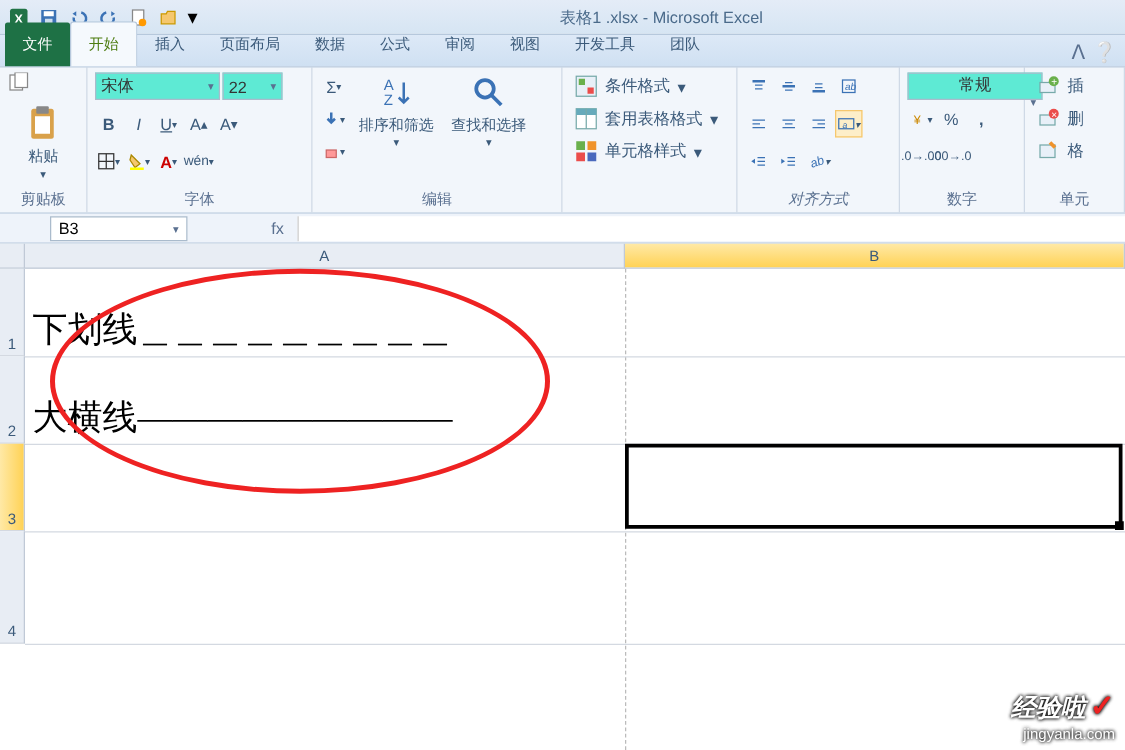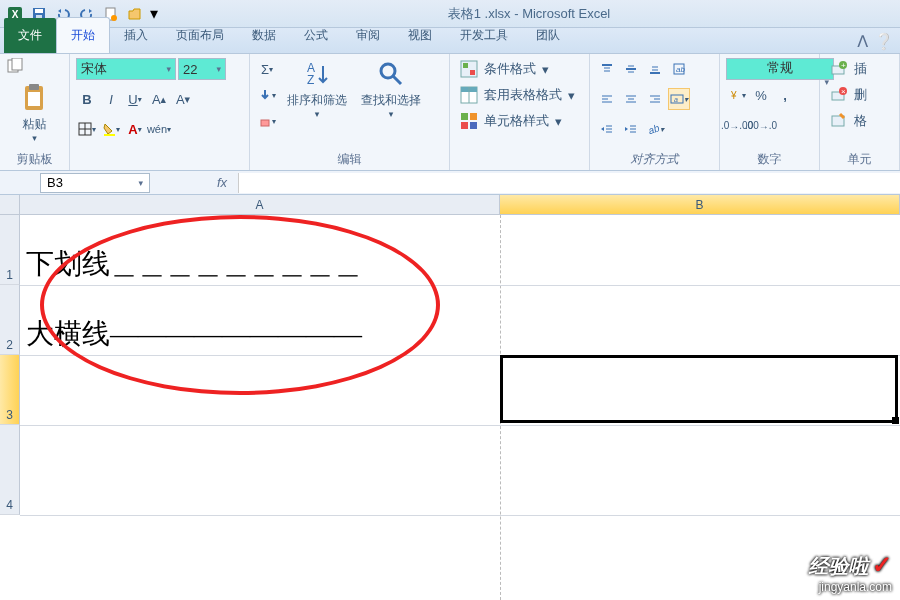--- a/index.html
+++ b/index.html
@@ -8,21 +8,21 @@
 
 .qat { height: 28px; background: linear-gradient(#e4ecf7, #d6e5f3); display: flex; align-items: center; padding: 0 4px; border-bottom: 1px solid #b6c8dc; }
 .qat-icon { width: 22px; height: 22px; margin-right: 2px; display: flex; align-items: center; justify-content: center; cursor: pointer; }
 .qat-icon svg { width: 16px; height: 16px; }
 .title-area { flex: 1; text-align: center; font-size: 13px; color: #4a6a8a; }
 
 
 .tabs { height: 26px; background: linear-gradient(#dde9f7, #cfe0f2); display: flex; align-items: flex-end; padding-left: 4px; border-bottom: 1px solid #b6c8dc; position: relative; }
 .tab { padding: 9px 14px; font-size: 12px; color: #3b5a7a; cursor: pointer; }
 .tab-file { background: #1e7145; color: #fff; border-radius: 2px 2px 0 0; }
-.tab-active { background: #f5f9fd; border: 1px solid #b6c8dc; border-bottom: none; border-radius: 3px 3px 0 0; color: #1d4ed8; }
+.tab-active { background: #f5f9fd; border: 1px solid #b6c8dc; border-bottom: none; border-radius: 3px 3px 0 0; color: #4d7c0f; }
 .tabs-right { position: absolute; right: 6px; top: 4px; display: flex; gap: 6px; }
 
 
 .ribbon { height: 117px; background: #f2f6fb; border-bottom: 1px solid #b6c8dc; display: flex; }
 .group { border-right: 1px solid #cfd9e6; display: flex; flex-direction: column; padding: 4px 6px 2px; }
 .group-body { flex: 1; display: flex; align-items: flex-start; gap: 4px; }
 .group-label { text-align: center; font-size: 12px; color: #5a7090; padding-top: 2px; position: relative; }
 
 .big-btn { display: flex; flex-direction: column; align-items: center; width: 44px; cursor: pointer; font-size: 12px; color: #3b5a7a; }
 .big-btn .ico { width: 32px; height: 32px; margin-bottom: 2px; display:flex; align-items:center; justify-content:center; }
@@ -32,21 +32,21 @@
 .combo .arrow { margin-left: auto; font-size: 9px; color: #5a7090; padding-left:4px; }
 
 .font-col { display: flex; flex-direction: column; gap: 4px; }
 .style-btn { display: flex; align-items: center; gap: 6px; font-size: 13px; color: #3b5a7a; cursor: pointer; padding: 2px 4px; }
 .style-btn .sico { width: 18px; height: 18px; display:flex; align-items:center; justify-content:center; }
 
 
 .formula-bar { height: 24px; border-bottom: 1px solid #b6c8dc; display: flex; align-items: center; background: #eef3fa; }
 .namebox { width: 110px; height: 20px; border: 1px solid #abc; background: #fff; margin: 0 20px 0 40px; display: flex; align-items: center; padding: 0 6px; font-size: 13px; }
 .namebox .arrow { margin-left: auto; font-size: 9px; color: #5a7090; }
-.fx-btn { width: 24px; height: 20px; display: flex; align-items: center; justify-content: center; font-style: italic; font-size: 13px; color: #5a7090; cursor: pointer; margin-left: 40px; }
+.fx-btn { width: 24px; height: 20px; display: flex; align-items: center; justify-content: center; font-size: 13px; color: #5a7090; cursor: pointer; margin-left: 40px; }
 .formula-input { flex: 1; height: 20px; border-left: 1px solid #ccc; background: #fff; margin-left: 4px; }
 
 
 .grid { position: relative; height: 405px; background: #fff; }
 .corner { position: absolute; left: 0; top: 0; width: 20px; height: 20px; background: #e8edf4; border-right: 1px solid #c0c9d6; border-bottom: 1px solid #c0c9d6; }
 .col-headers { position: absolute; left: 20px; top: 0; right: 0; height: 20px; display: flex; }
 .col-h { border-right: 1px solid #c0c9d6; border-bottom: 1px solid #c0c9d6; background: #e8edf4; text-align: center; font-size: 12px; color: #3b5a7a; line-height: 20px; }
 .col-h.active { background: linear-gradient(#ffe9a6, #ffd255); }
 .row-headers { position: absolute; left: 0; top: 20px; width: 20px; }
 .row-h { border-right: 1px solid #c0c9d6; border-bottom: 1px solid #d4d9e1; background: #e8edf4; text-align: center; font-size: 12px; color: #3b5a7a; display:flex; align-items:flex-end; justify-content:center; padding-bottom:2px;}
@@ -197,20 +197,21 @@
               <b style="color:#c00;">A</b>
               <span style="font-size:8px;">▾</span>
             </div>
         <div class="small-btn">
               <span style="font-size:11px;">wén</span>
               <span style="font-size:8px;">▾</span>
             </div>
       </div>
     </div>
       </div>
+    <div class="group-label">字体</div>
   </div>
 
   <div class="group" style="width:200px;">
     <div class="group-body">
       <div class="font-col">
         <div class="small-btn">Σ<span style="font-size:8px;">▾</span></div>
         <div class="small-btn">
             <svg width="14" height="14">
               <path d="M7 2 L7 10 M4 7 L7 10 L10 7" stroke="#3b72b5" fill="none" stroke-width="2"></path>
             </svg>

